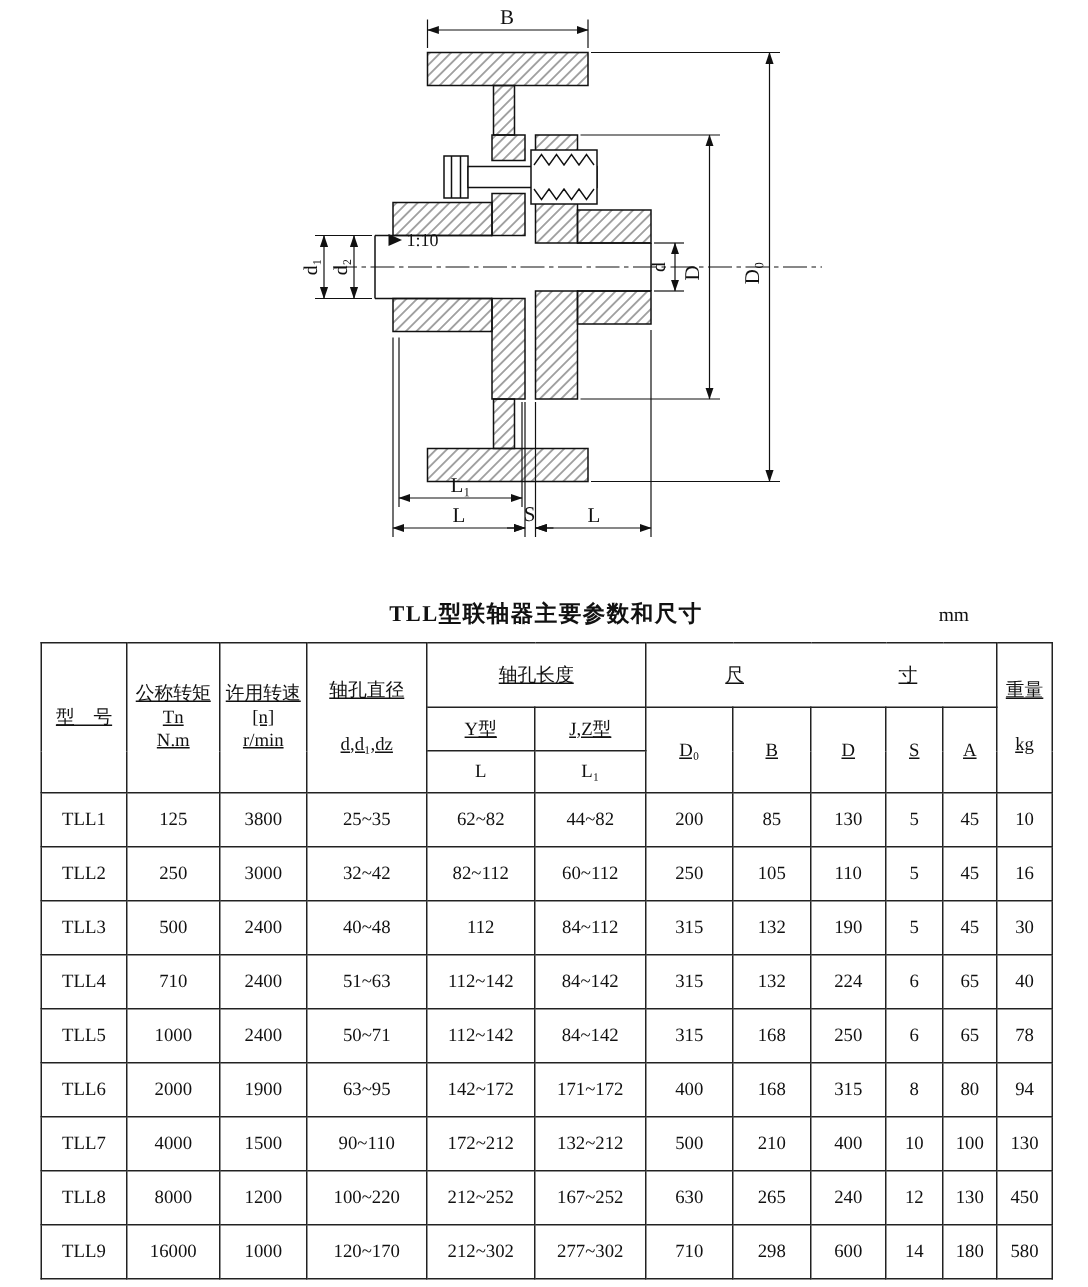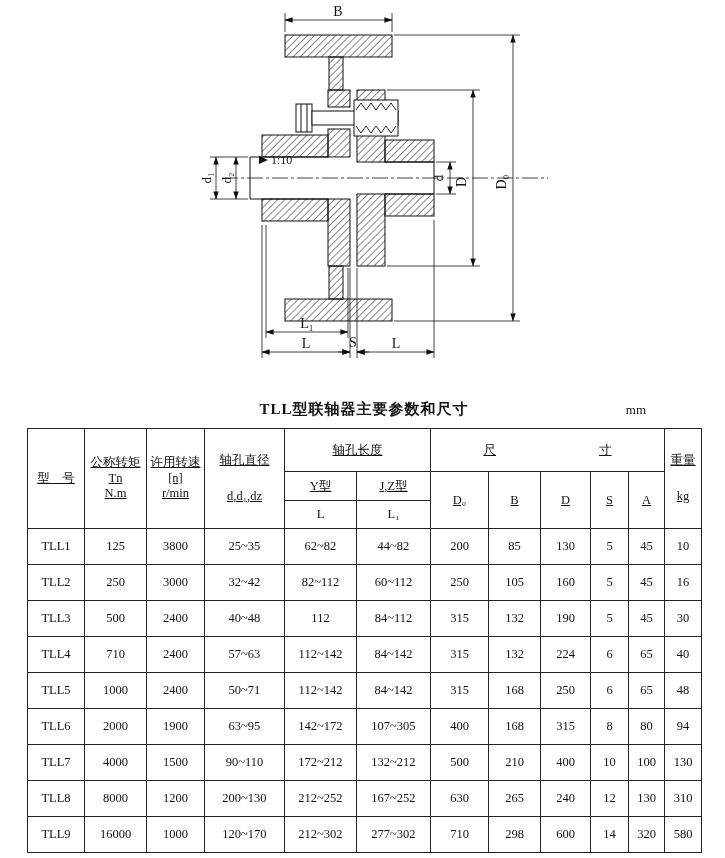--- a/index.html
+++ b/index.html
@@ -242,21 +242,21 @@
         </tr>
         <tr>
           <td>TLL2</td>
           <td>250</td>
           <td>3000</td>
           <td>32~42</td>
           <td>82~112</td>
           <td>60~112</td>
           <td>250</td>
           <td>105</td>
-          <td>160</td>
+          <td>110</td>
           <td>5</td>
           <td>45</td>
           <td>16</td>
         </tr>
         <tr>
           <td>TLL3</td>
           <td>500</td>
           <td>2400</td>
           <td>40~48</td>
           <td>112</td>
@@ -265,21 +265,21 @@
           <td>132</td>
           <td>190</td>
           <td>5</td>
           <td>45</td>
           <td>30</td>
         </tr>
         <tr>
           <td>TLL4</td>
           <td>710</td>
           <td>2400</td>
-          <td>57~63</td>
+          <td>51~63</td>
           <td>112~142</td>
           <td>84~142</td>
           <td>315</td>
           <td>132</td>
           <td>224</td>
           <td>6</td>
           <td>65</td>
           <td>40</td>
         </tr>
         <tr>
@@ -287,29 +287,29 @@
           <td>1000</td>
           <td>2400</td>
           <td>50~71</td>
           <td>112~142</td>
           <td>84~142</td>
           <td>315</td>
           <td>168</td>
           <td>250</td>
           <td>6</td>
           <td>65</td>
-          <td>48</td>
+          <td>78</td>
         </tr>
         <tr>
           <td>TLL6</td>
           <td>2000</td>
           <td>1900</td>
           <td>63~95</td>
           <td>142~172</td>
-          <td>107~305</td>
+          <td>171~172</td>
           <td>400</td>
           <td>168</td>
           <td>315</td>
           <td>8</td>
           <td>80</td>
           <td>94</td>
         </tr>
         <tr>
           <td>TLL7</td>
           <td>4000</td>
@@ -321,40 +321,40 @@
           <td>210</td>
           <td>400</td>
           <td>10</td>
           <td>100</td>
           <td>130</td>
         </tr>
         <tr>
           <td>TLL8</td>
           <td>8000</td>
           <td>1200</td>
-          <td>200~130</td>
+          <td>100~220</td>
           <td>212~252</td>
           <td>167~252</td>
           <td>630</td>
           <td>265</td>
           <td>240</td>
           <td>12</td>
           <td>130</td>
-          <td>310</td>
+          <td>450</td>
         </tr>
         <tr>
           <td>TLL9</td>
           <td>16000</td>
           <td>1000</td>
           <td>120~170</td>
           <td>212~302</td>
           <td>277~302</td>
           <td>710</td>
           <td>298</td>
           <td>600</td>
           <td>14</td>
-          <td>320</td>
+          <td>180</td>
           <td>580</td>
         </tr>
       </tbody>
   </table>
 
 </div>
 
 </body></html>

